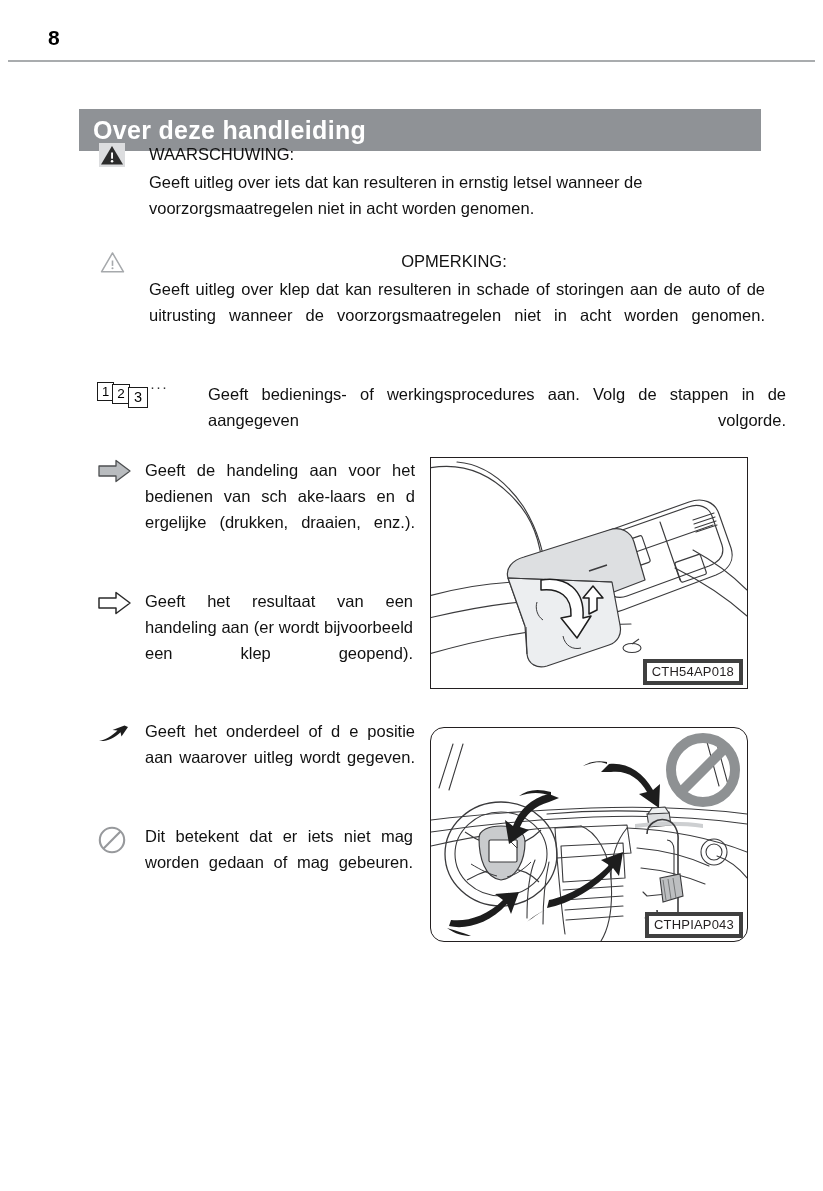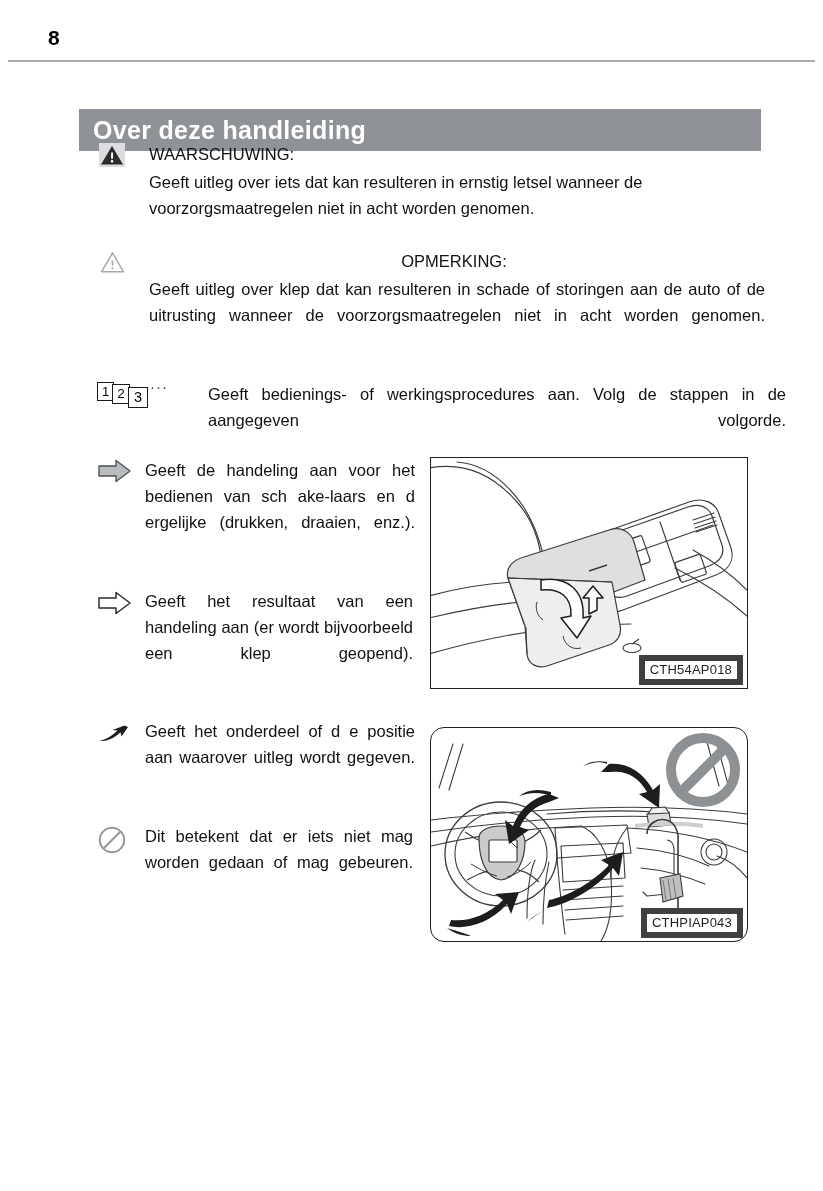--- a/index.html
+++ b/index.html
@@ -130,21 +130,21 @@
     border: 1px solid #231f20;
     background: #ffffff;
     box-sizing: border-box;
     overflow: hidden;
   }
   .figure svg { display: block; }
   .fig-code {
     position: absolute;
     right: 4px;
     bottom: 3px;
-    border: 6px solid #404040;
+    border: 4px solid #404040;
     background: #ffffff;
     padding: 1px 5px 2px 5px;
     font-size: 13px;
     color: #231f20;
     letter-spacing: 0.2px;
     font-family: "Liberation Sans", sans-serif;
   }
 
   
   .justify { text-align: justify; }

